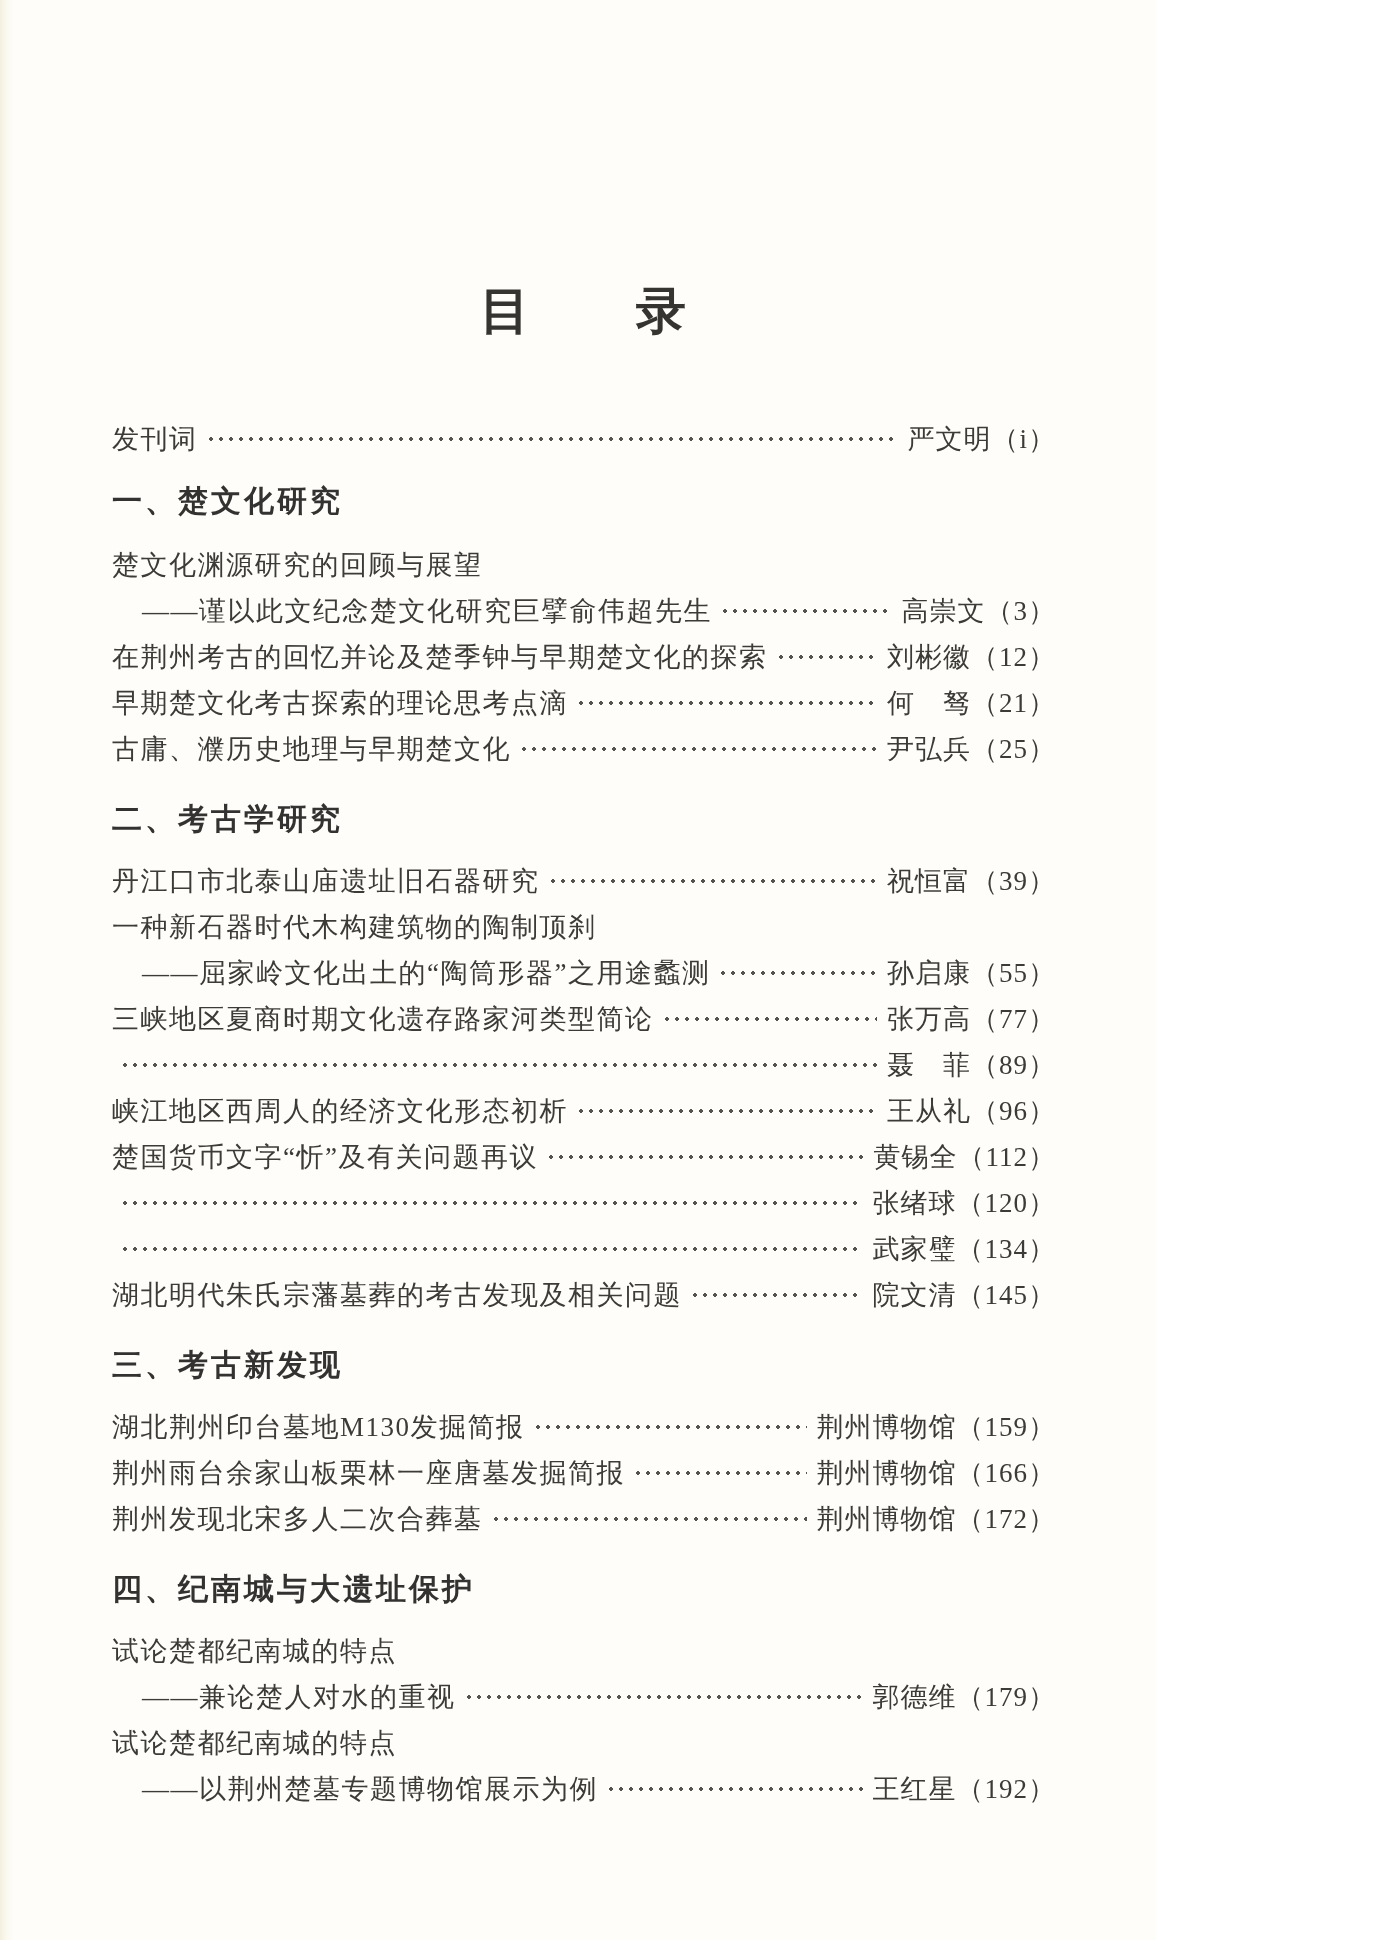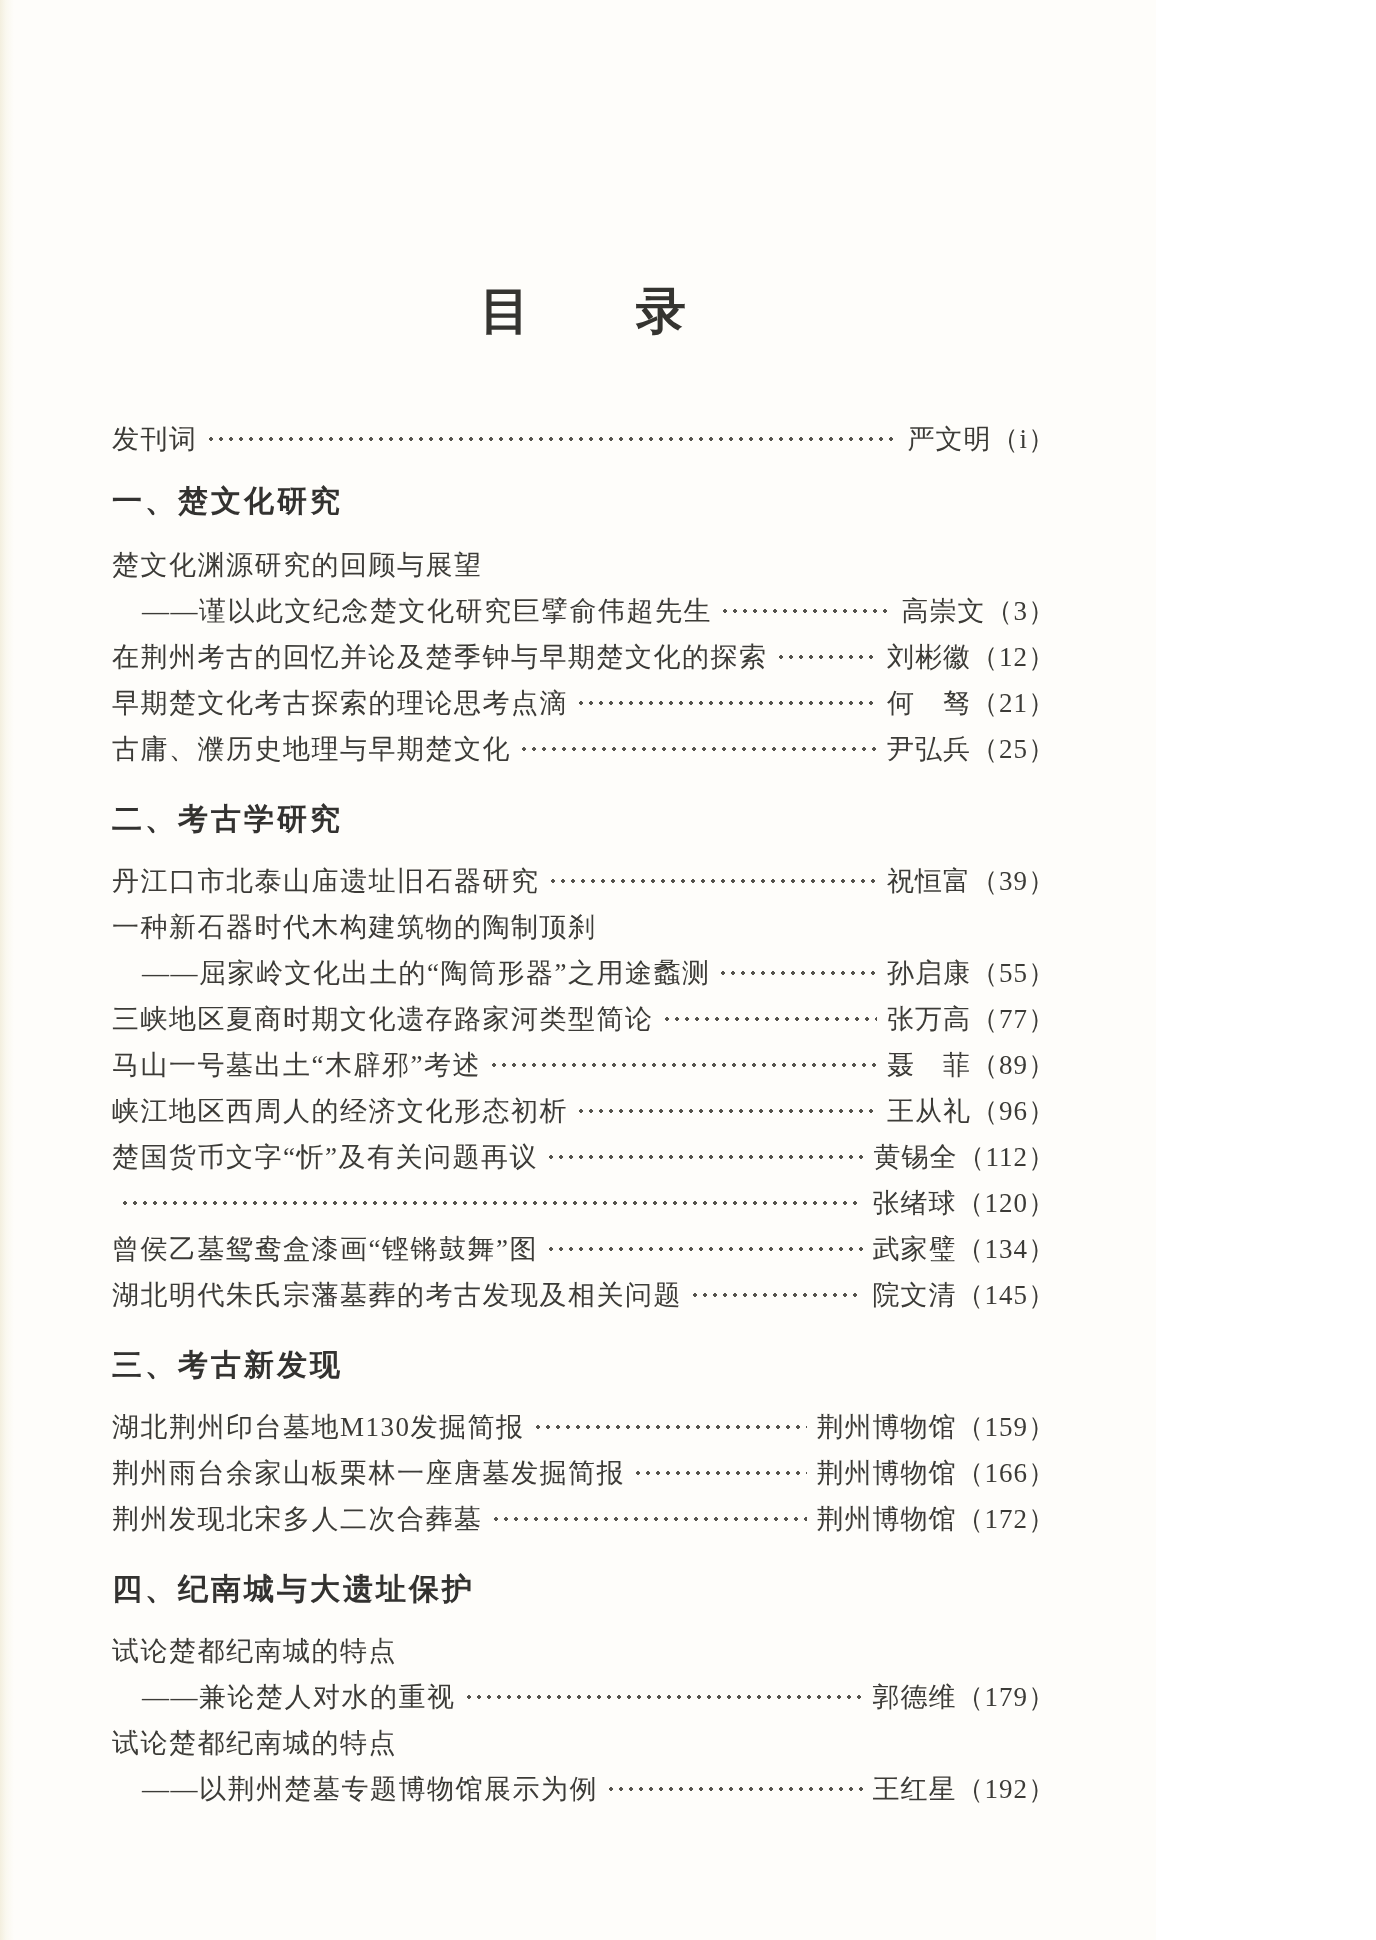--- a/index.html
+++ b/index.html
@@ -120,40 +120,38 @@
     <span class="txt">——屈家岭文化出土的“陶筒形器”之用途蠡测</span>
     <span class="lead"></span>
     <span class="ref">孙启康（55）</span>
   </div>
   <div class="t-line">
     <span class="txt">三峡地区夏商时期文化遗存路家河类型简论</span>
     <span class="lead"></span>
     <span class="ref">张万高（77）</span>
   </div>
   <div class="t-line">
-    <span class="txt">马山一号墓出土“木辟邪”考述</span>
     <span class="lead"></span>
     <span class="ref">聂　菲（89）</span>
   </div>
   <div class="t-line">
     <span class="txt">峡江地区西周人的经济文化形态初析</span>
     <span class="lead"></span>
     <span class="ref">王从礼（96）</span>
   </div>
   <div class="t-line">
     <span class="txt">楚国货币文字“忻”及有关问题再议</span>
     <span class="lead"></span>
     <span class="ref">黄锡全（112）</span>
   </div>
   <div class="t-line">
     <span class="lead"></span>
     <span class="ref">张绪球（120）</span>
   </div>
   <div class="t-line">
-    <span class="txt">曾侯乙墓鸳鸯盒漆画“铿锵鼓舞”图</span>
     <span class="lead"></span>
     <span class="ref">武家璧（134）</span>
   </div>
   <div class="t-line">
     <span class="txt">湖北明代朱氏宗藩墓葬的考古发现及相关问题</span>
     <span class="lead"></span>
     <span class="ref">院文清（145）</span>
   </div>
 
   <div class="sec-hd">三、考古新发现</div>

